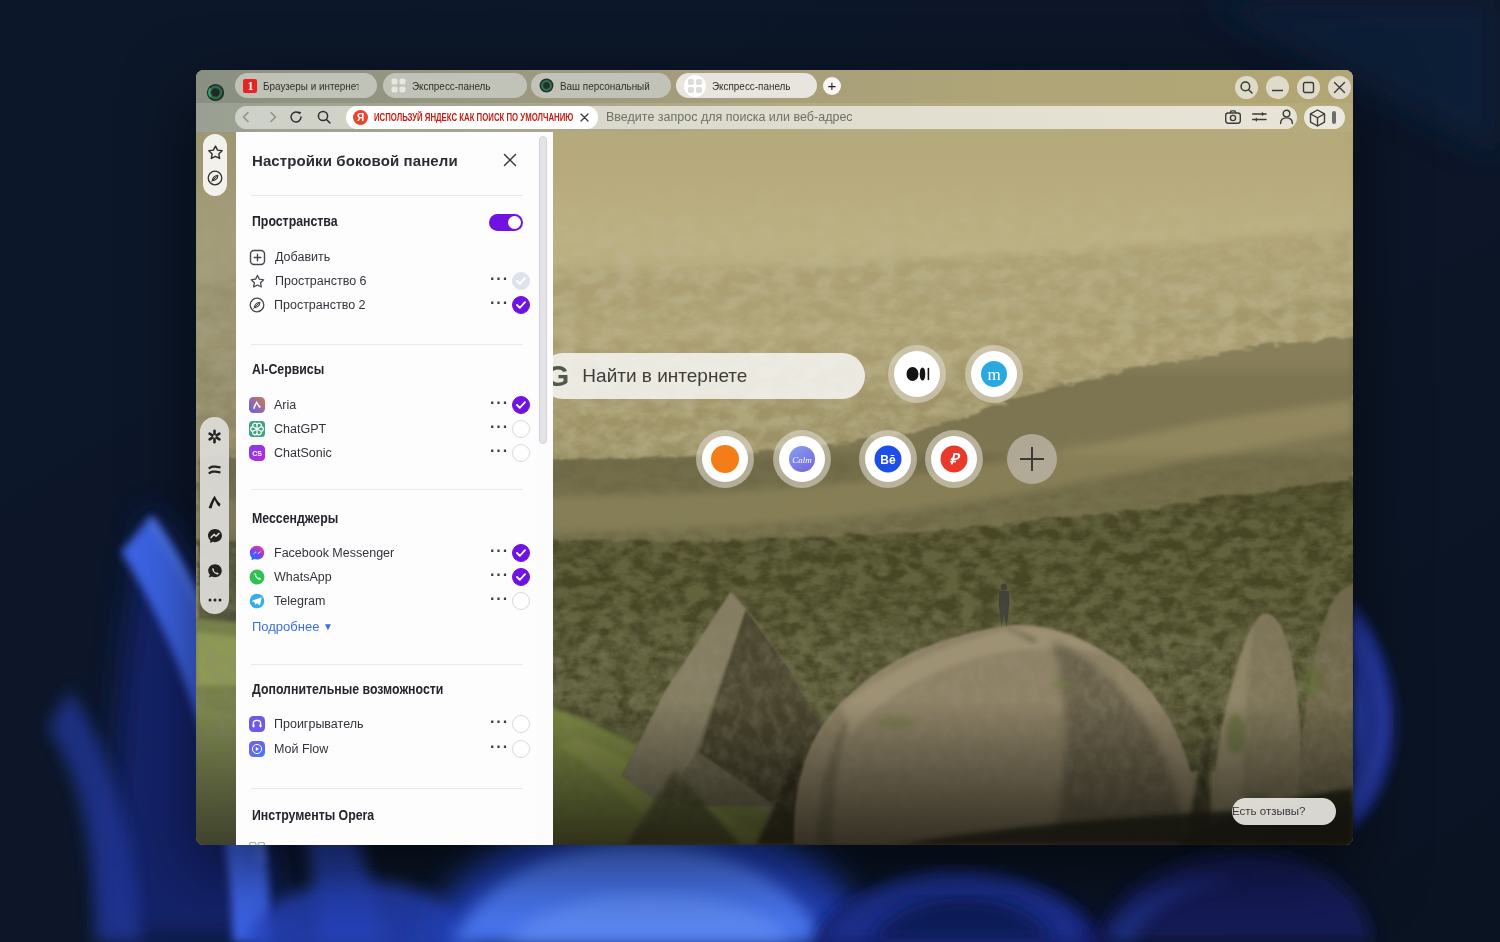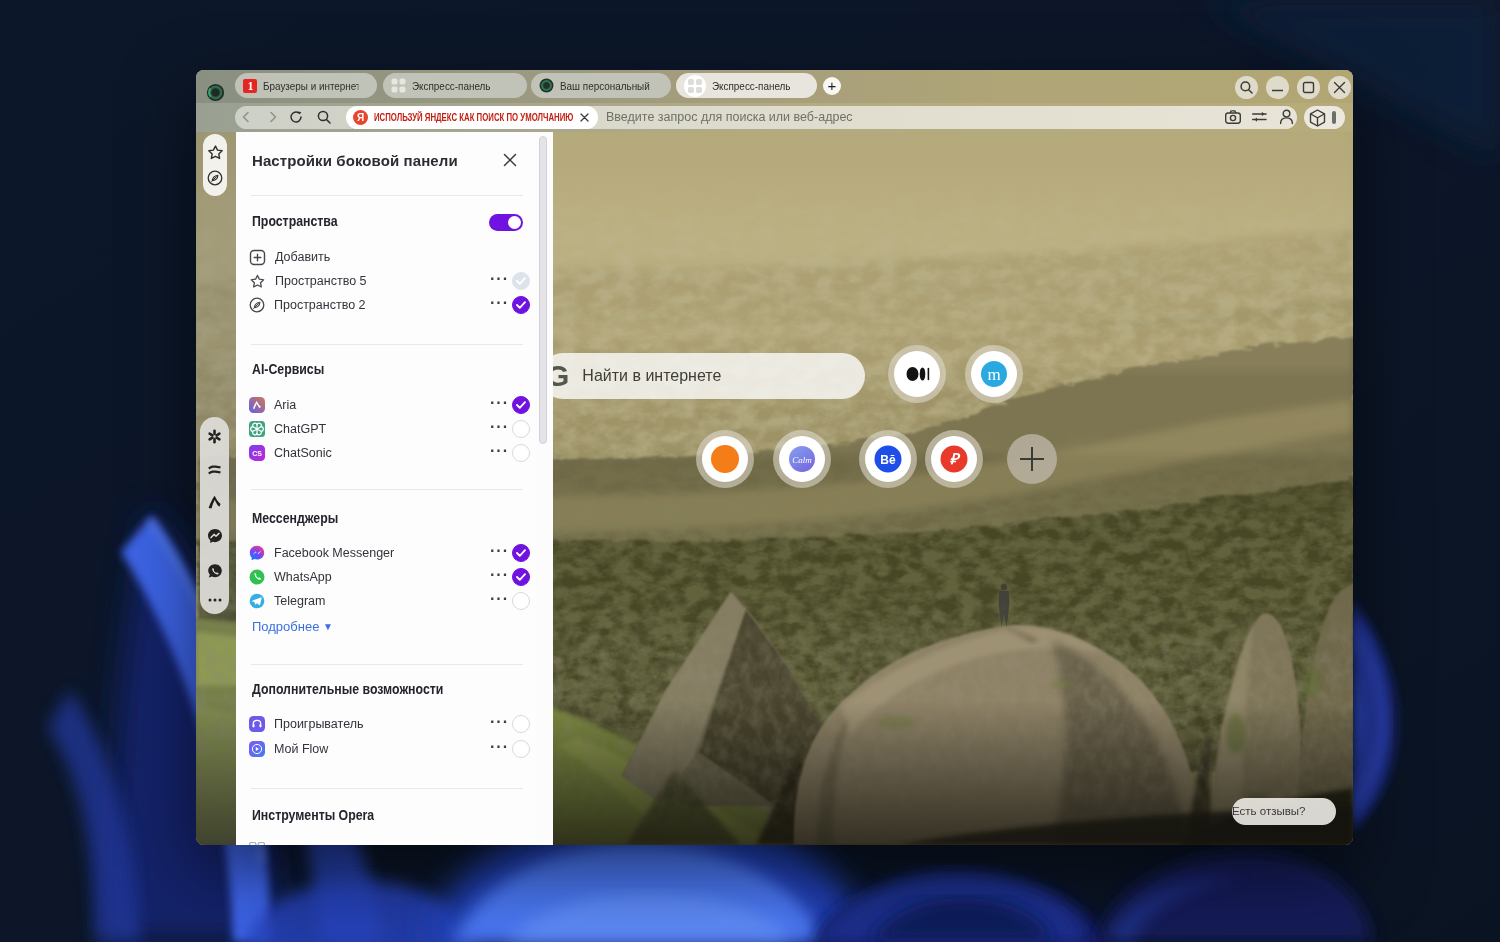--- a/index.html
+++ b/index.html
@@ -23,21 +23,21 @@
   #ytext { color:#c41e12; font-size:10px; font-weight:bold; margin-left:6px; white-space:nowrap; transform:scaleX(0.78); transform-origin:left; width:200px; flex:none; }
   #placeholder { left:410px; top:40px; font-size:12.5px; color:#6d7066; }
   #extpill { left:1108px; top:36px; width:41px; height:23px; border-radius:11.5px; background:rgba(238,235,227,0.95); display:flex; align-items:center; padding-left:5px; gap:6px; }
   #sbartoggle { width:4px; height:13px; border-radius:2px; background:#6e6e68; }
   #wspill { left:7px; top:64px; width:24px; height:62px; border-radius:12px; background:rgba(248,248,246,0.92); display:flex; flex-direction:column; align-items:center; justify-content:space-around; padding:6px 0; }
   #sidepill { left:4px; top:347px; width:29px; height:197px; border-radius:14.5px; background:rgba(222,221,216,0.93); display:flex; flex-direction:column; align-items:center; justify-content:space-between; padding:12px 0; }
   #panel { left:40px; top:62px; width:317px; height:713px; background:#fdfdfe; }
   
   #searchbar { left:344px; top:283px; width:325px; height:46px; border-radius:23px; background:rgba(250,250,248,0.82); display:flex; align-items:center; }
   #glogo { font-size:30px; font-weight:bold; color:#54574e; margin-left:6px; }
-  #stext { font-size:16px; color:#3e3e39; margin-left:13px; }
+  #stext { font-size:19px; color:#3e3e39; margin-left:13px; }
   .dial { position:absolute; width:56px; height:56px; }
   .dial::before { content:""; position:absolute; left:-1px; top:-1px; width:58px; height:58px; border-radius:50%; background:rgba(222,216,203,0.6); }
   .dial::after { content:""; position:absolute; left:5px; top:5px; width:46px; height:46px; border-radius:50%; background:#fff; }
   .dial svg { position:absolute; left:0; top:0; z-index:2; }
   #plusdial { left:811px; top:364px; width:50px; height:50px; border-radius:50%; background:rgba(184,178,161,0.85); }
   #quote { left:361px; top:735px; font-size:17px; font-weight:bold; color:#f3f2ee; text-shadow:0 1px 3px rgba(0,0,0,0.35); }
   #feedback { left:1036px; top:728px; width:104px; height:27px; border-radius:13.5px; background:rgba(233,231,225,0.92); color:#3a3a38; font-size:11.5px; text-align:left; line-height:27px; }
   
   .ptitle { position:absolute; left:16px; top:20px; font-size:15px; font-weight:bold; color:#2c2c34; letter-spacing:0.1px; }
   .pdiv { position:absolute; left:15px; width:272px; height:1px; background:#e9e7f0; }
@@ -456,21 +456,21 @@
       <svg class="picon" width="17" height="17" viewBox="0 0 17 17">
           <rect x="1.5" y="1.5" width="14" height="14" rx="3.5" fill="none" stroke="#46464f" stroke-width="1.4"></rect>
           <path d="M8.5,5.2 L8.5,11.8 M5.2,8.5 L11.8,8.5" stroke="#46464f" stroke-width="1.4" stroke-linecap="round"></path>
         </svg>
       <span class="ptext">Добавить</span>
     </div>
     <div class="prow" style="top:139px">
       <svg class="picon" width="17" height="17" viewBox="0 0 17 17">
           <path d="M8.5,1.8 L10.6,5.9 L15.4,6.6 L11.9,9.9 L12.8,14.6 L8.5,12.4 L4.2,14.6 L5.1,9.9 L1.6,6.6 L6.4,5.9 Z" fill="none" stroke="#46464f" stroke-width="1.4" stroke-linejoin="round" transform="scale(0.9) translate(0.9,0.9)"></path>
         </svg>
-      <span class="ptext">Пространство 5</span>
+      <span class="ptext">Пространство 6</span>
       <span class="dots"></span>
       <span class="chk chkoff">
           <svg width="10" height="8" viewBox="0 0 10 8">
             <path d="M1,4 L3.8,6.8 L9,1.2" fill="none" stroke="#fff" stroke-width="1.8" stroke-linecap="round" stroke-linejoin="round"></path>
           </svg>
         </span>
     </div>
     <div class="prow" style="top:163px">
       <svg class="picon" width="16" height="16" viewBox="0 0 16 16">
           <circle cx="8" cy="8" r="6.8" fill="none" stroke="#46464f" stroke-width="1.3"></circle>

